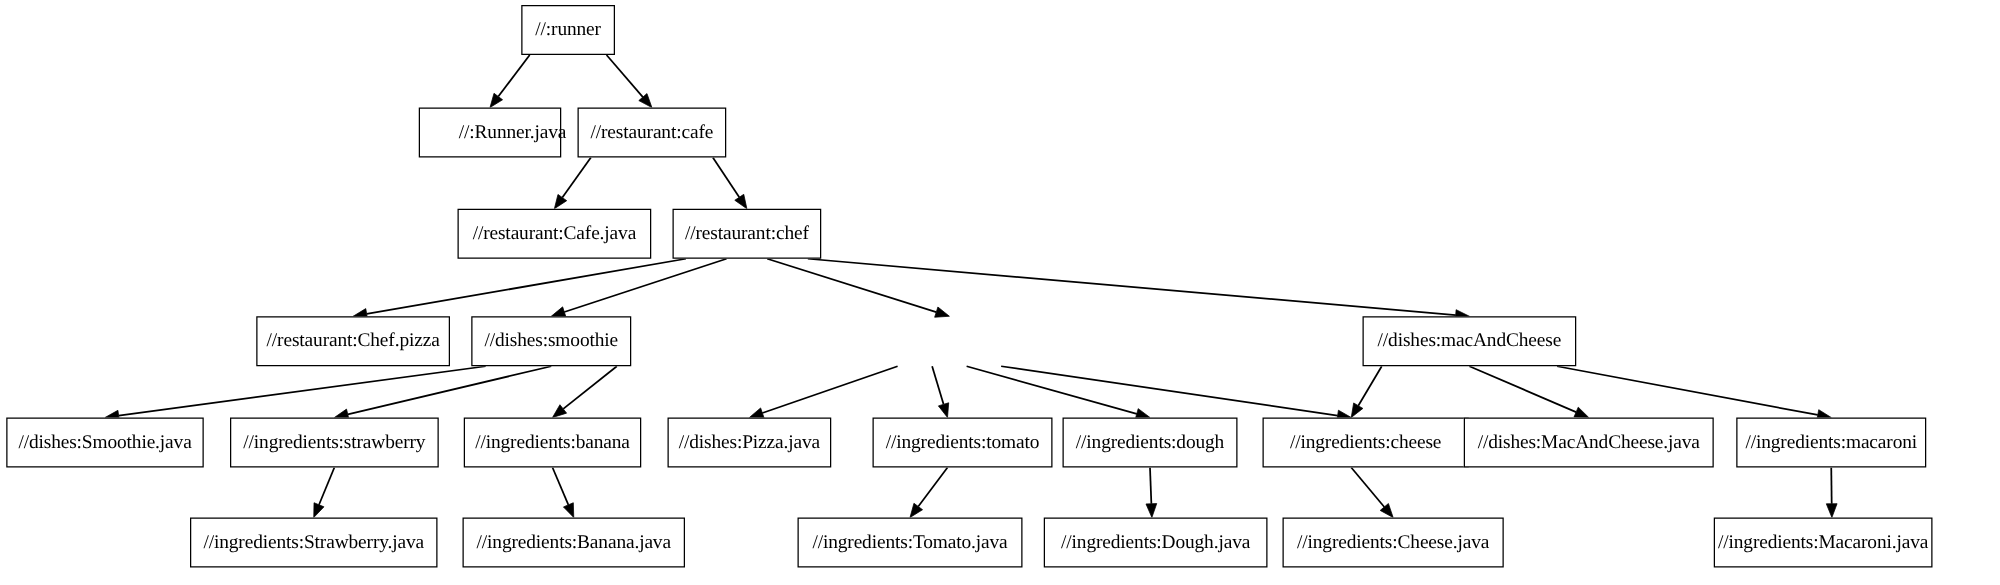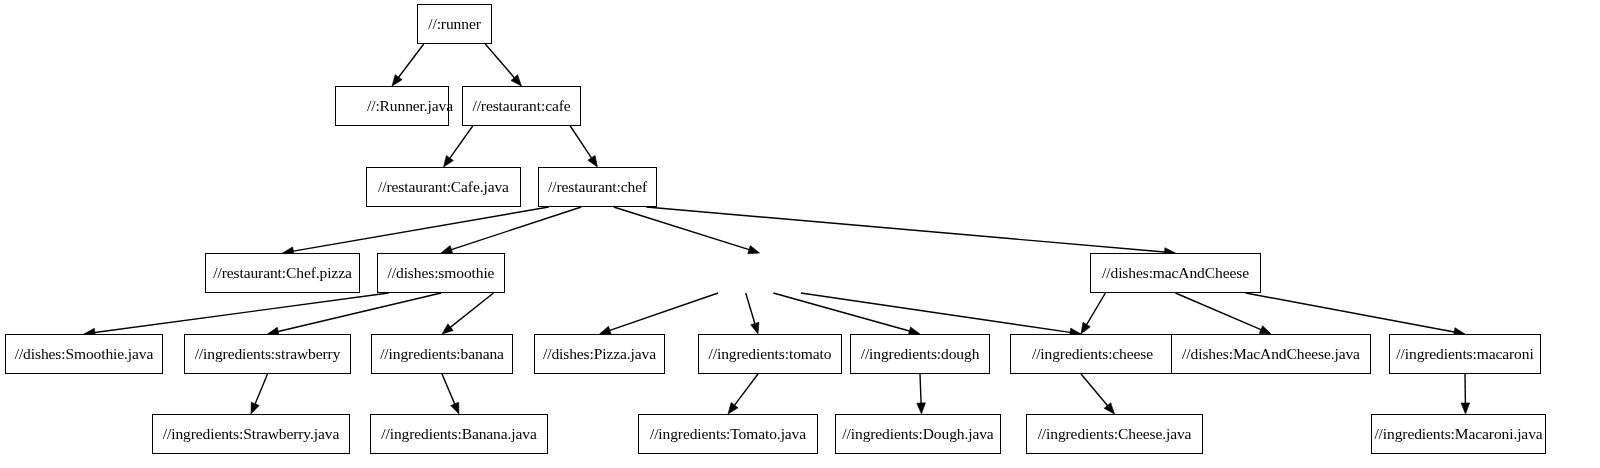--- a/index.html
+++ b/index.html
@@ -160,21 +160,21 @@
       </div>
       <div class="node" style="left: 152px; top: 414px; width: 198px;">
         <span class="node-label">//ingredients:Strawberry.java</span>
       </div>
       <div class="node" style="left: 370px; top: 414px; width: 178px;">
         <span class="node-label">//ingredients:Banana.java</span>
       </div>
       <div class="node" style="left: 638px; top: 414px; width: 180px;">
         <span class="node-label">//ingredients:Tomato.java</span>
       </div>
-      <div class="node" style="left: 835px; top: 414px; width: 166px;">
+      <div class="node" style="left: 835px; top: 414px; width: 179px;">
         <span class="node-label">//ingredients:Dough.java</span>
       </div>
       <div class="node" style="left: 1026px; top: 414px; width: 177px;">
         <span class="node-label">//ingredients:Cheese.java</span>
       </div>
       <div class="node" style="left: 1371px; top: 414px; width: 175px;">
         <span class="node-label">//ingredients:Macaroni.java</span>
       </div>
     </div>
 </div>

